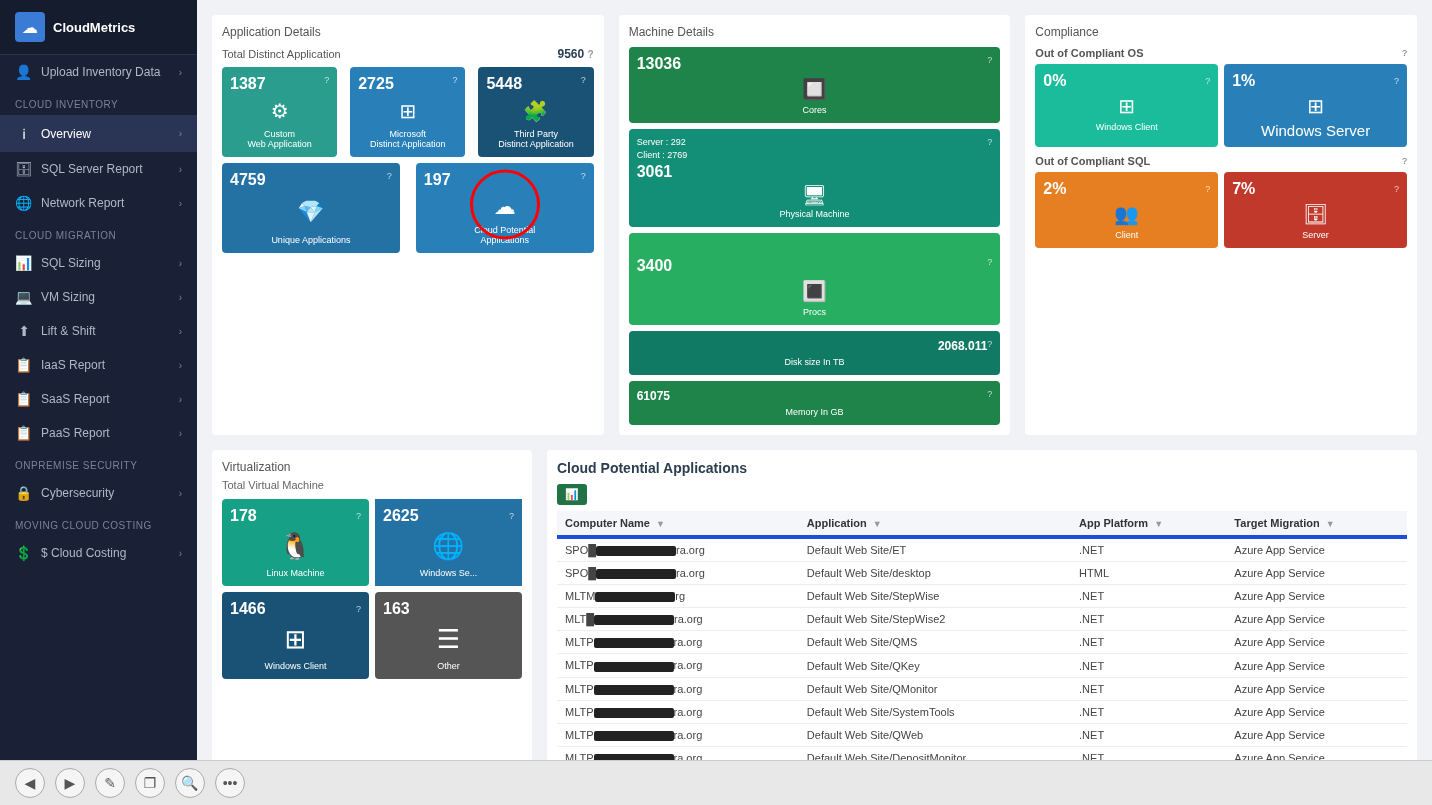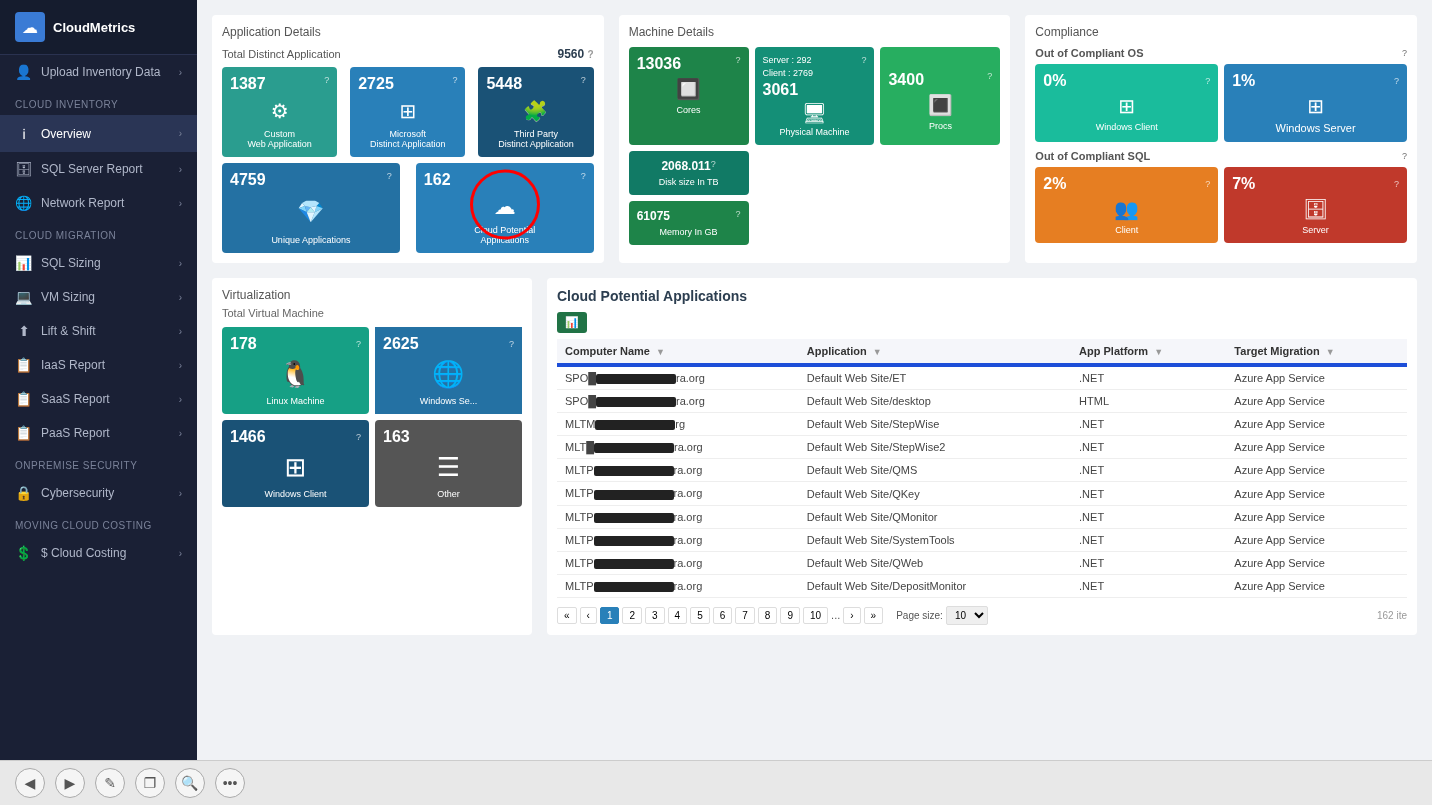--- a/index.html
+++ b/index.html
@@ -193,34 +193,34 @@
           <div style="display:flex;justify-content:space-between;align-items:flex-start;">
             <span style="font-size:16px;font-weight:700;">4759</span>
             <span style="font-size:9px;opacity:0.7;cursor:pointer;">?</span>
           </div>
           <div style="font-size:22px;text-align:center;">💎</div>
           <div style="font-size:9px;text-align:center;">Unique Applications</div>
         </div>
 
         <div class="stat-card" style="background:#2980b9;position:relative;">
           <div style="display:flex;justify-content:space-between;align-items:flex-start;">
-            <span style="font-size:16px;font-weight:700;">162</span>
+            <span style="font-size:16px;font-weight:700;">197</span>
             <span style="font-size:9px;opacity:0.7;cursor:pointer;">?</span>
           </div>
           <div style="font-size:22px;text-align:center;position:relative;z-index:2;">☁</div>
           <div style="font-size:9px;text-align:center;">Cloud Potential<br>Applications</div>
 
           <div style="position:absolute;border:3px solid red;border-radius:50%;width:70px;height:70px;top:50%;left:50%;transform:translate(-50%,-55%);z-index:1;pointer-events:none;"></div>
         </div>
       </div>
     </div>
 
     <div style="background:white;border-radius:4px;padding:10px;">
       <div style="font-size:12px;color:#555;font-weight:500;margin-bottom:8px;">Machine Details</div>
-      <div style="display:grid;grid-template-columns:1fr 1fr 1fr;gap:6px;">
+      <div style="display:grid;grid-template-columns:1fr;gap:6px;">
 
         <div style="background:#1e8449;border-radius:4px;padding:8px;color:white;">
           <div style="display:flex;justify-content:space-between;">
             <span style="font-size:16px;font-weight:700;">13036</span>
             <span style="font-size:9px;opacity:0.7;cursor:pointer;">?</span>
           </div>
           <div style="font-size:20px;text-align:center;margin:4px 0;">🔲</div>
           <div style="font-size:9px;text-align:center;">Cores</div>
         </div>
 
@@ -239,21 +239,21 @@
           <div style="display:flex;justify-content:space-between;margin-top:16px;">
             <span style="font-size:16px;font-weight:700;">3400</span>
             <span style="font-size:9px;opacity:0.7;cursor:pointer;">?</span>
           </div>
           <div style="font-size:20px;text-align:center;margin:4px 0;">🔳</div>
           <div style="font-size:9px;text-align:center;">Procs</div>
         </div>
 
         <div style="display:grid;grid-template-rows:1fr 1fr;gap:6px;">
           <div style="background:#117a65;border-radius:4px;padding:8px;color:white;">
-            <div style="display:flex;justify-content:center;">
+            <div style="display:flex;justify-content:flex-end;">
               <span style="font-size:12px;font-weight:700;">2068.011</span>
               <span style="font-size:9px;opacity:0.7;cursor:pointer;">?</span>
             </div>
             <div style="font-size:9px;text-align:center;margin-top:4px;">Disk size In TB</div>
           </div>
           <div style="background:#1e8449;border-radius:4px;padding:8px;color:white;">
             <div style="display:flex;justify-content:space-between;">
               <span style="font-size:12px;font-weight:700;">61075</span>
               <span style="font-size:9px;opacity:0.7;cursor:pointer;">?</span>
             </div>
@@ -279,21 +279,21 @@
             </div>
             <div style="font-size:20px;margin:4px 0;">⊞</div>
             <div style="font-size:9px;">Windows Client</div>
           </div>
           <div style="background:#2980b9;border-radius:4px;padding:8px;color:white;text-align:center;">
             <div style="display:flex;justify-content:space-between;align-items:center;">
               <span style="font-size:16px;font-weight:700;">1%</span>
               <span style="font-size:9px;opacity:0.7;cursor:pointer;">?</span>
             </div>
             <div style="font-size:20px;margin:4px 0;">⊞</div>
-            <div style="font-size:11px;">Windows Server</div>
+            <div style="font-size:15px;">Windows Server</div>
           </div>
         </div>
       </div>
 
       <div>
         <div style="display:flex;justify-content:space-between;align-items:center;margin-bottom:5px;">
           <span style="font-size:11px;color:#555;font-weight:600;">Out of Compliant SQL</span>
           <span style="font-size:9px;opacity:0.6;cursor:pointer;">?</span>
         </div>
         <div style="display:grid;grid-template-columns:1fr 1fr;gap:6px;">

